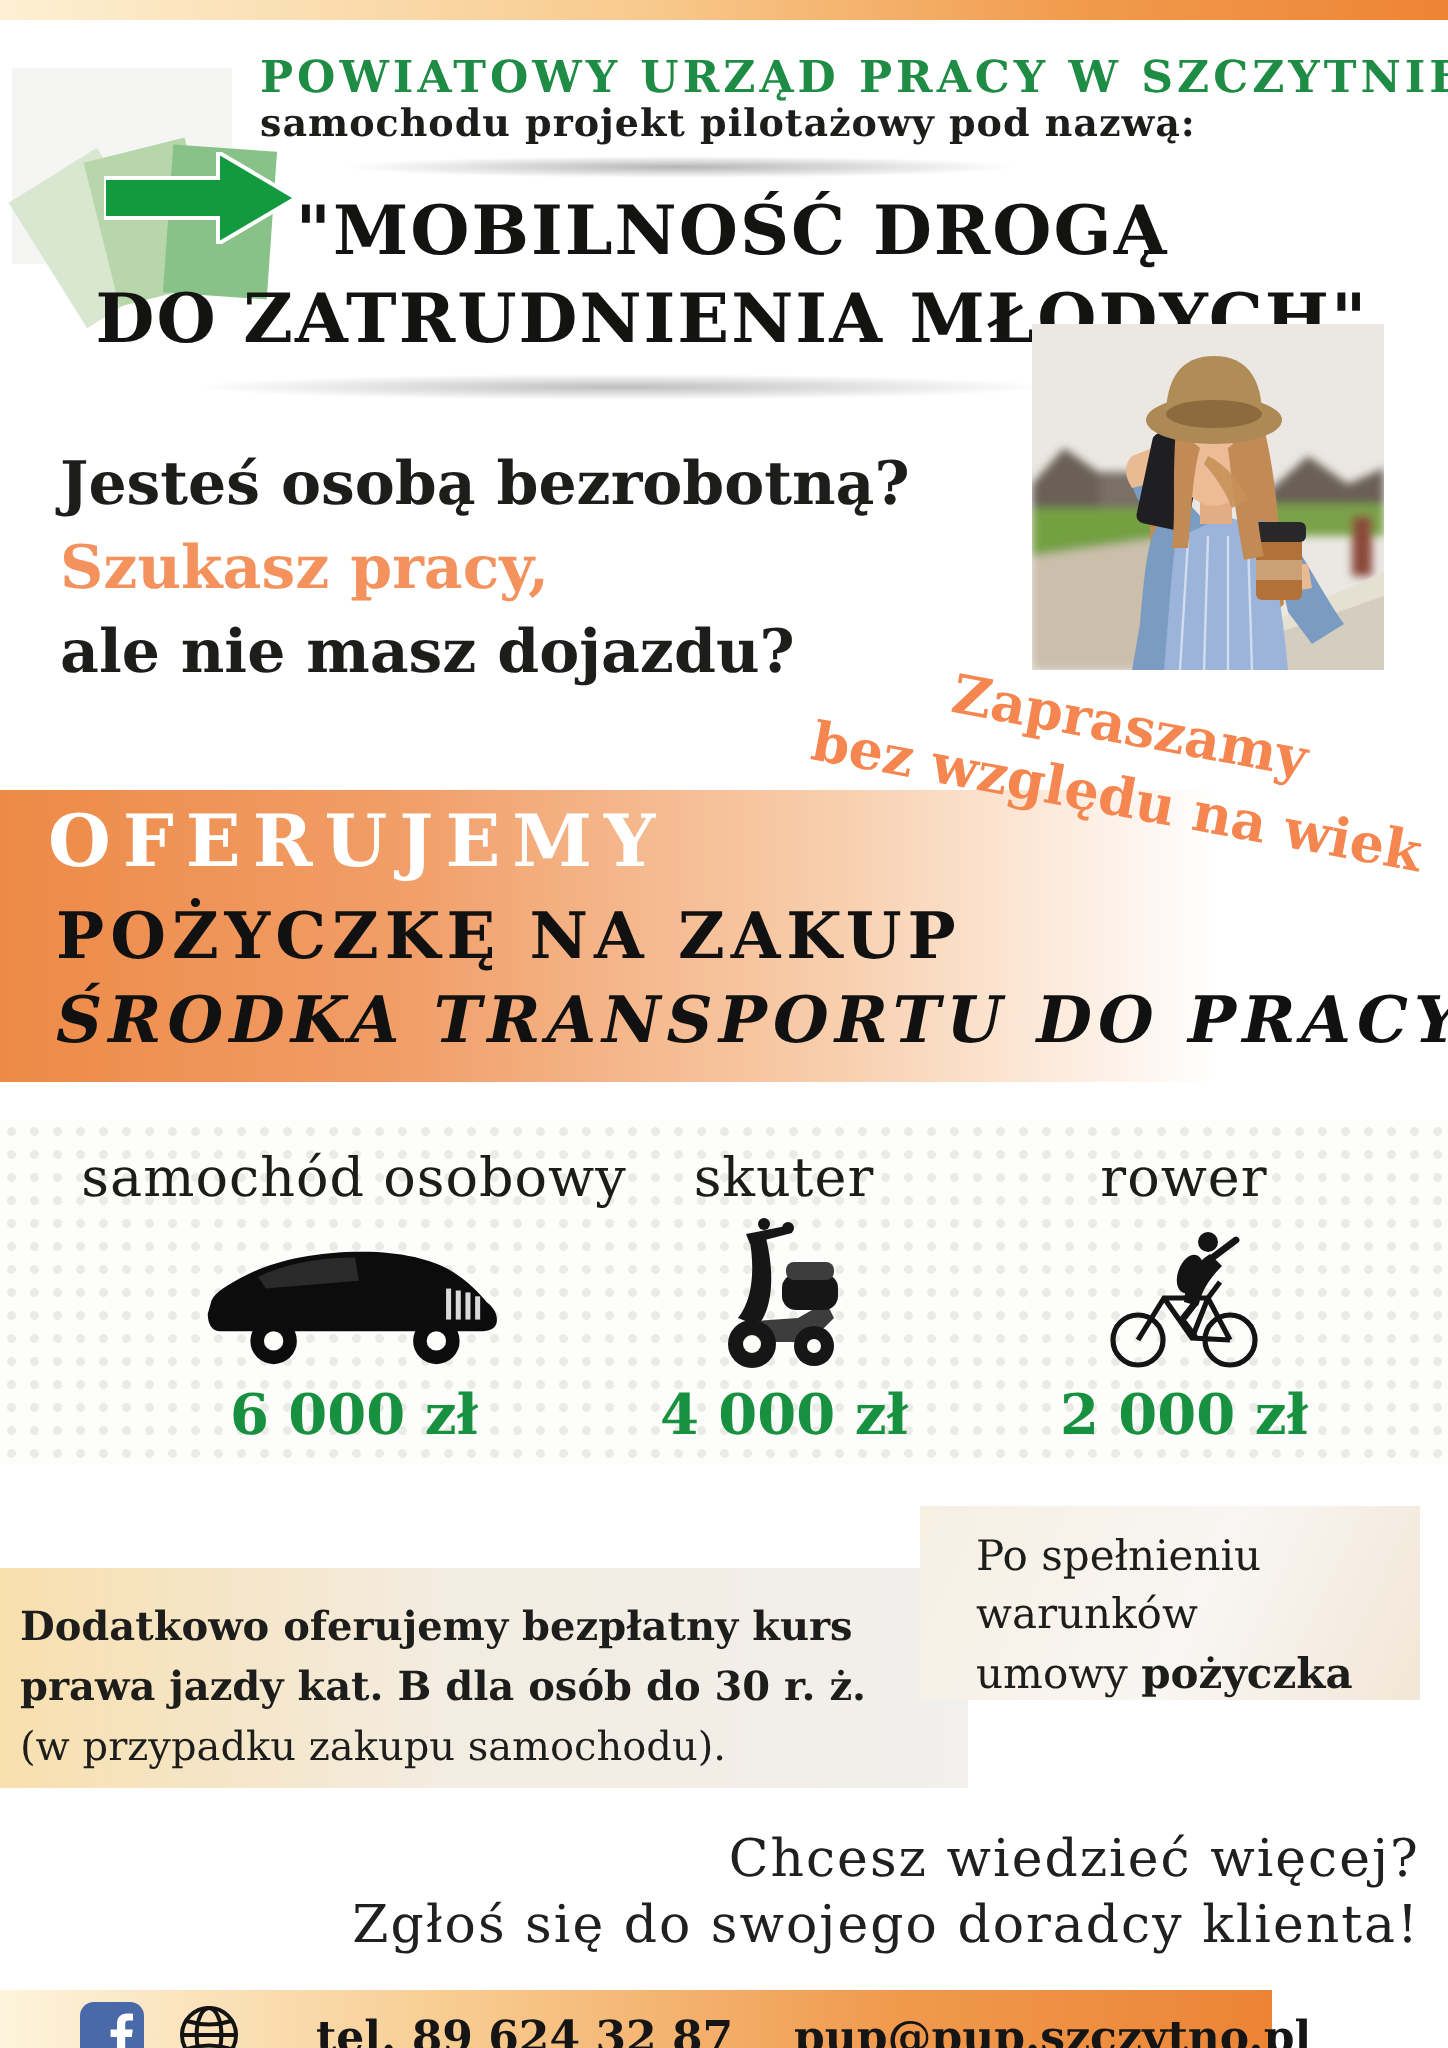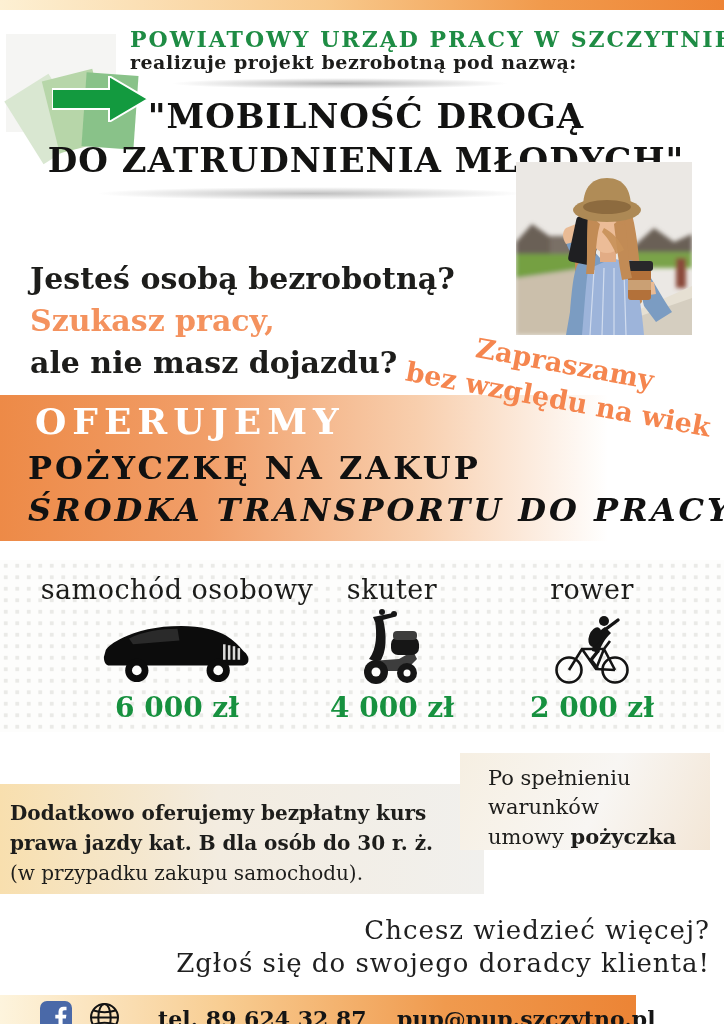--- a/index.html
+++ b/index.html
@@ -23,35 +23,35 @@
   .org{top:26px;left:130px;font-size:22px;font-weight:bold;color:#1e8c44;letter-spacing:2px;white-space:nowrap;}
   .subtitle{top:51px;left:130px;font-size:19px;font-weight:bold;letter-spacing:.5px;white-space:nowrap;}
   .shadow1{left:170px;top:78px;width:340px;height:11px;border-radius:50%;
     background:radial-gradient(ellipse at center,rgba(70,70,70,.40),rgba(70,70,70,0) 70%);}
   .title{top:94px;left:26px;width:680px;text-align:center;font-size:34px;font-weight:bold;
          line-height:44px;letter-spacing:1px;color:#131312;}
   .shadow2{left:95px;top:187px;width:430px;height:13px;border-radius:50%;
     background:radial-gradient(ellipse at center,rgba(70,70,70,.35),rgba(70,70,70,0) 70%);}
 
   
-  .questions{top:222px;left:30px;font-weight:bold;font-size:30px;line-height:42px;white-space:nowrap;margin-top:36px;}
+  .questions{top:222px;left:30px;font-weight:bold;font-size:30px;line-height:42px;white-space:nowrap;}
   .q-orange{color:#f4925e;}
 
   
   .photo{top:162px;left:516px;width:176px;height:173px;}
 
   
   .invite{top:346px;left:404px;width:315px;text-align:center;transform:rotate(10.5deg);
     transform-origin:center;color:#f5864f;font-weight:bold;font-size:27px;line-height:36px;
     white-space:nowrap;z-index:5;}
 
   
   .band{top:395px;left:0;width:724px;height:146px;
     background:linear-gradient(90deg,#ed8a47 0%,#f19e68 28%,#f8cfae 58%,rgba(255,255,255,0) 84%);}
-  .band-h{margin:5px 0 0 35px;font-size:36px;font-weight:bold;color:#ffffff;letter-spacing:6px;white-space:nowrap;}
+  .band-h{margin:5px 0 0 24px;font-size:36px;font-weight:bold;color:#ffffff;letter-spacing:6px;white-space:nowrap;}
   .band-l1{margin:7px 0 0 28px;font-size:32px;font-weight:bold;color:#111;letter-spacing:3px;white-space:nowrap;}
   .band-l2{margin:4px 0 0 28px;font-size:32px;font-weight:bold;color:#111;letter-spacing:3px;white-space:nowrap;font-style:italic;}
 
   
   .dots{top:560px;left:0;width:724px;height:172px;background-color:#fdfdfc;
     background-image:radial-gradient(circle,#eaeae7 2px,rgba(255,255,255,0) 2.4px);
     background-size:11.5px 11.5px;}
   .vcol{position:absolute;top:0;text-align:center;}
   .vc1{left:37px;width:280px;}
   .vc2{left:297px;width:190px;}
@@ -91,21 +91,21 @@
   <div class="abs logo-card">
     <div class="paper p1"></div>
     <div class="paper p2"></div>
     <div class="paper p3"></div>
   </div>
   <svg class="abs arrow-svg" width="96" height="46" viewBox="0 0 96 46">
     <polygon points="0,13 57,13 57,0 96,23 57,46 57,33 0,33" fill="#139a3f" stroke="#ffffff" stroke-width="2"></polygon>
   </svg>
 
   <div class="abs org">POWIATOWY URZĄD PRACY W SZCZYTNIE</div>
-  <div class="abs subtitle">realizuje projekt bezrobotną pod nazwą:</div>
+  <div class="abs subtitle">samochodu projekt pilotażowy pod nazwą:</div>
   <div class="abs shadow1"></div>
   <div class="abs title">
     <div>"MOBILNOŚĆ DROGĄ</div>
     <div>DO ZATRUDNIENIA MŁODYCH"</div>
   </div>
   <div class="abs shadow2"></div>
 
   <div class="abs questions">
     <div>Jesteś osobą bezrobotną?</div>
     <div class="q-orange">Szukasz pracy,</div>

